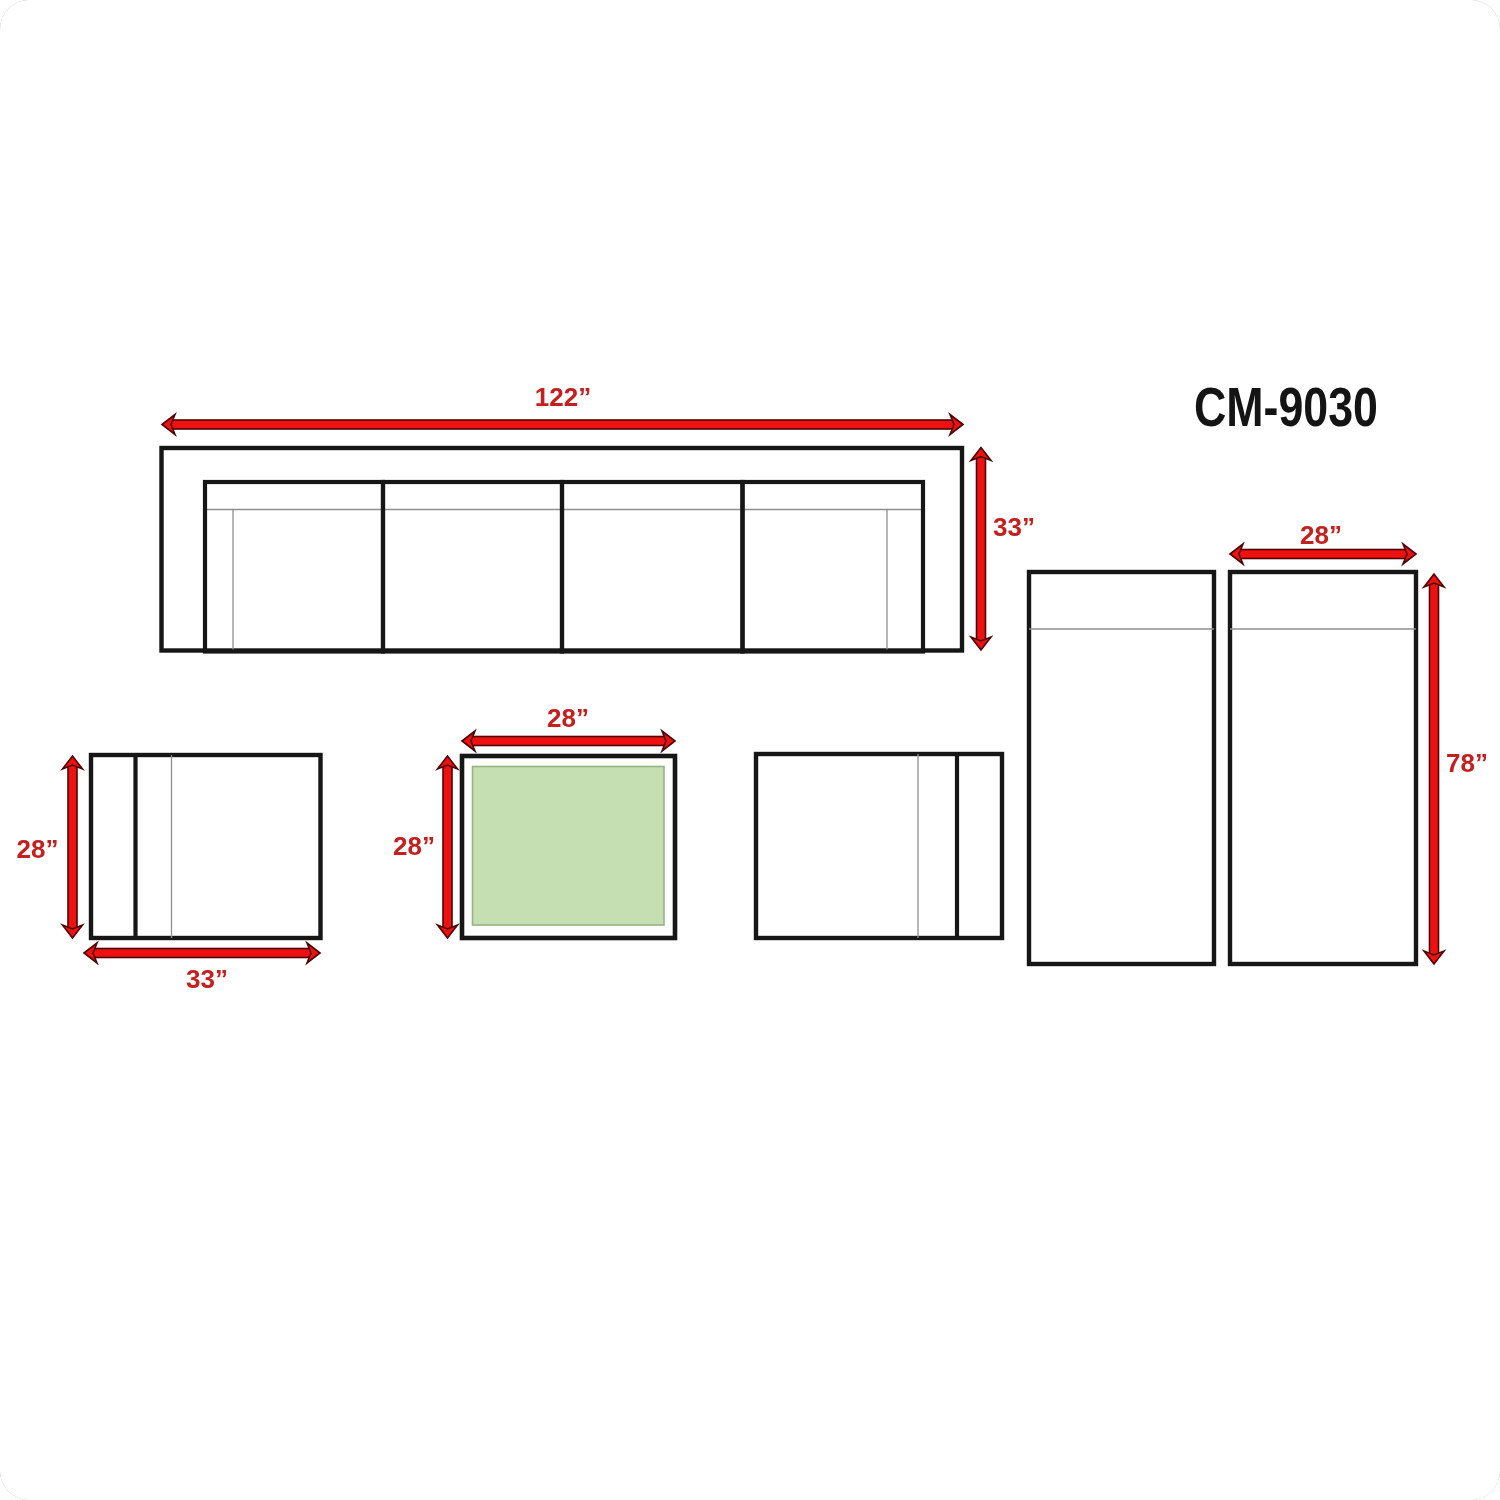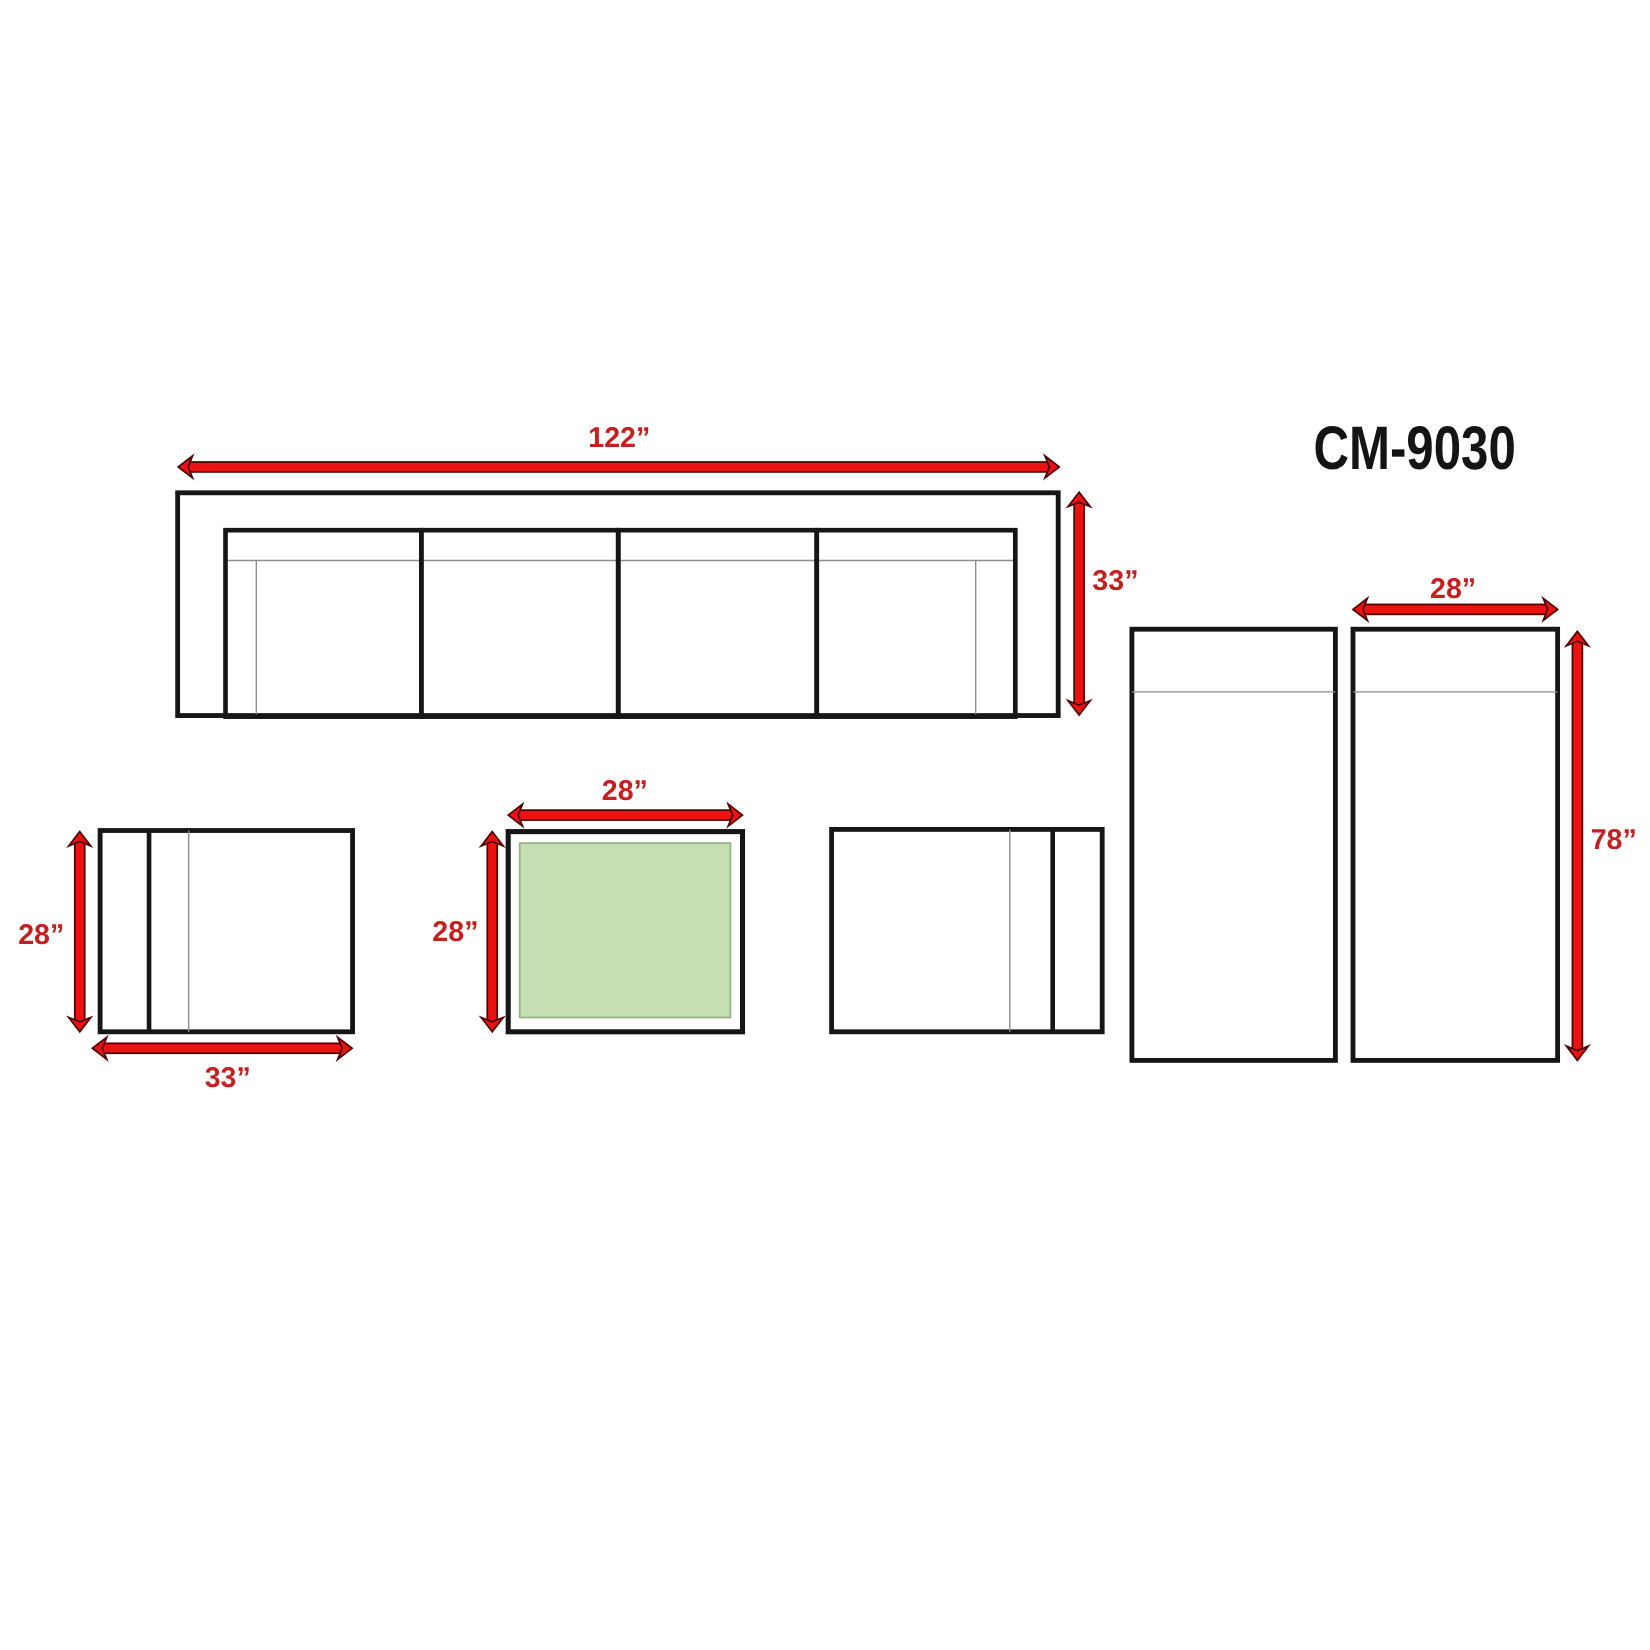--- a/index.html
+++ b/index.html
@@ -1,16 +1,16 @@
 <!DOCTYPE html>
 <html><head>
 <meta charset="utf-8">
 <style>
   html,body{margin:0;padding:0;background:#ffffff;}
-  .stage{position:relative;width:1500px;height:1500px;background:#a3a3a3;overflow:hidden;}
+  .stage{position:relative;width:1500px;height:1500px;background:#a3a3a3;overflow:hidden;border-radius:29px;}
   text{font-family:"Liberation Sans", sans-serif;font-weight:bold;}
   .dim{fill:#c32020;font-size:26px;}
 </style>
 </head>
 <body>
 <div class="stage">
 <svg width="1500" height="1500" viewBox="0 0 1500 1500" xmlns="http://www.w3.org/2000/svg">
 
   <rect x="0" y="0" width="1500" height="1500" fill="#ffffff"></rect>
 

